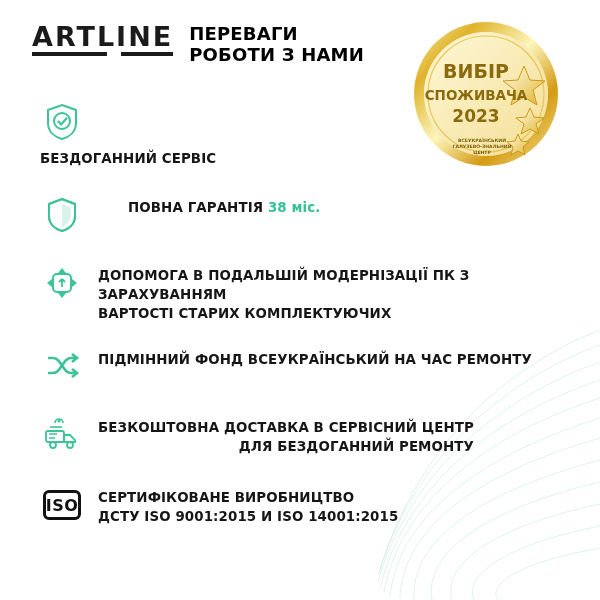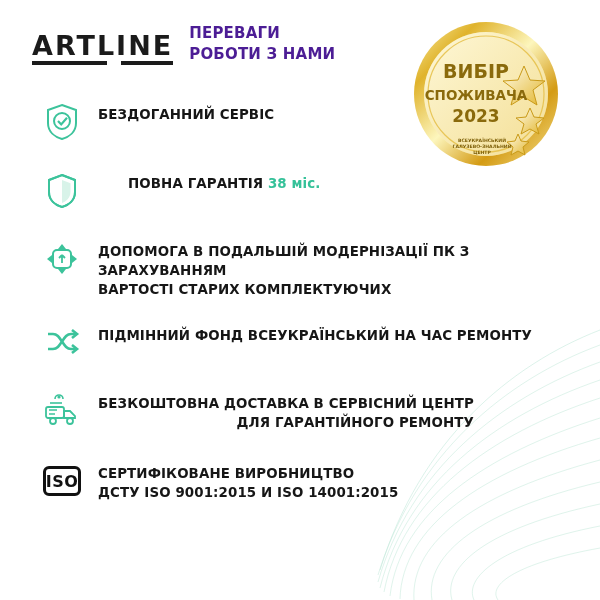--- a/index.html
+++ b/index.html
@@ -12,21 +12,21 @@
   #page {
     position: relative;
     width: 600px; height: 600px;
     background: #ffffff;
   }
 
   
   .swoosh { position: absolute; right: 0; bottom: 0; width: 340px; height: 330px; pointer-events: none; }
 
   
-  .header { position: absolute; left: 32px; top: 22px; display: flex; align-items: flex-end; }
+  .header { position: absolute; left: 32px; top: 22px; display: flex; align-items: flex-start; }
   .logo {
     font-family: "DejaVu Sans", sans-serif;
     font-weight: bold;
     font-size: 27px;
     letter-spacing: 1px;
     color: #1b1b1b;
     line-height: 30px;
     position: relative;
     padding-bottom: 4px;
   }
@@ -36,22 +36,22 @@
     position: absolute; left: 0; bottom: 0; height: 4px; width: 100%;
     background: #1b1b1b;
   }
   .logo-notch {
     position: absolute; left: 53%; bottom: 0; height: 4px; width: 14px; background: #fff;
   }
   .header-text {
     margin-left: 16px;
     font-family: "DejaVu Sans", sans-serif;
     font-weight: bold;
-    font-size: 15px;
-    color: #4c1d95;
+    font-size: 18px;
+    color: #000000;
     line-height: 21px;
     letter-spacing: .2px;
     padding-top: 1px;
   }
 
   
   .badge { position: absolute; right: 34px; top: 16px; width: 160px; height: 160px; }
 
   
   .features { position: absolute; left: 40px; top: 100px; width: 520px; }
@@ -64,21 +64,21 @@
   .feature .text {
     font-family: "DejaVu Sans", sans-serif;
     font-weight: bold;
     font-size: 13.4px;
     line-height: 19px;
     color: #161616;
     letter-spacing: .1px;
     padding-top: 5px;
   }
   .feature .text .accent { color: #35c199; }
-  .f1 { margin-bottom: 25px; }
+  .f1 { margin-bottom: 25px; flex-direction: column; }
   .f2 { margin-bottom: 24px; gap: 30px; }
   .f3 { margin-bottom: 22px; }
   .f4 { margin-bottom: 24px; }
   .f5 { margin-bottom: 26px; text-align: right; }
   .f6 { margin-bottom: 0; }
 
   .iso-badge {
     width: 38px; height: 30px;
     border: 3px solid #111;
     border-radius: 6px;
@@ -236,21 +236,21 @@
           <rect x="4" y="16" width="18" height="11" rx="2"></rect>
           <path d="M22 20 h6 l5 5 v2 h-11 z"></path>
           <path d="M8 12 h12" stroke-width="1.6"></path>
           <circle cx="11" cy="30" r="3"></circle>
           <circle cx="28" cy="30" r="3"></circle>
           <path d="M7 19 h8 M7 23 h6" stroke-width="1.4"></path>
         </svg>
       </div>
       <div class="text">
         <div>БЕЗКОШТОВНА ДОСТАВКА В СЕРВІСНИЙ ЦЕНТР</div>
-        <div>ДЛЯ ГАРАНТІЙНОГО РЕМОНТУ</div>
+        <div>ДЛЯ БЕЗДОГАННИЙ РЕМОНТУ</div>
       </div>
     </div>
 
     <div class="feature f6">
       <div class="icon-wrap">
         <div class="iso-badge">ISO</div>
       </div>
       <div class="text">
         <div>СЕРТИФІКОВАНЕ ВИРОБНИЦТВО</div>
         <div>ДСТУ ISO 9001:2015 И ISO 14001:2015</div>

